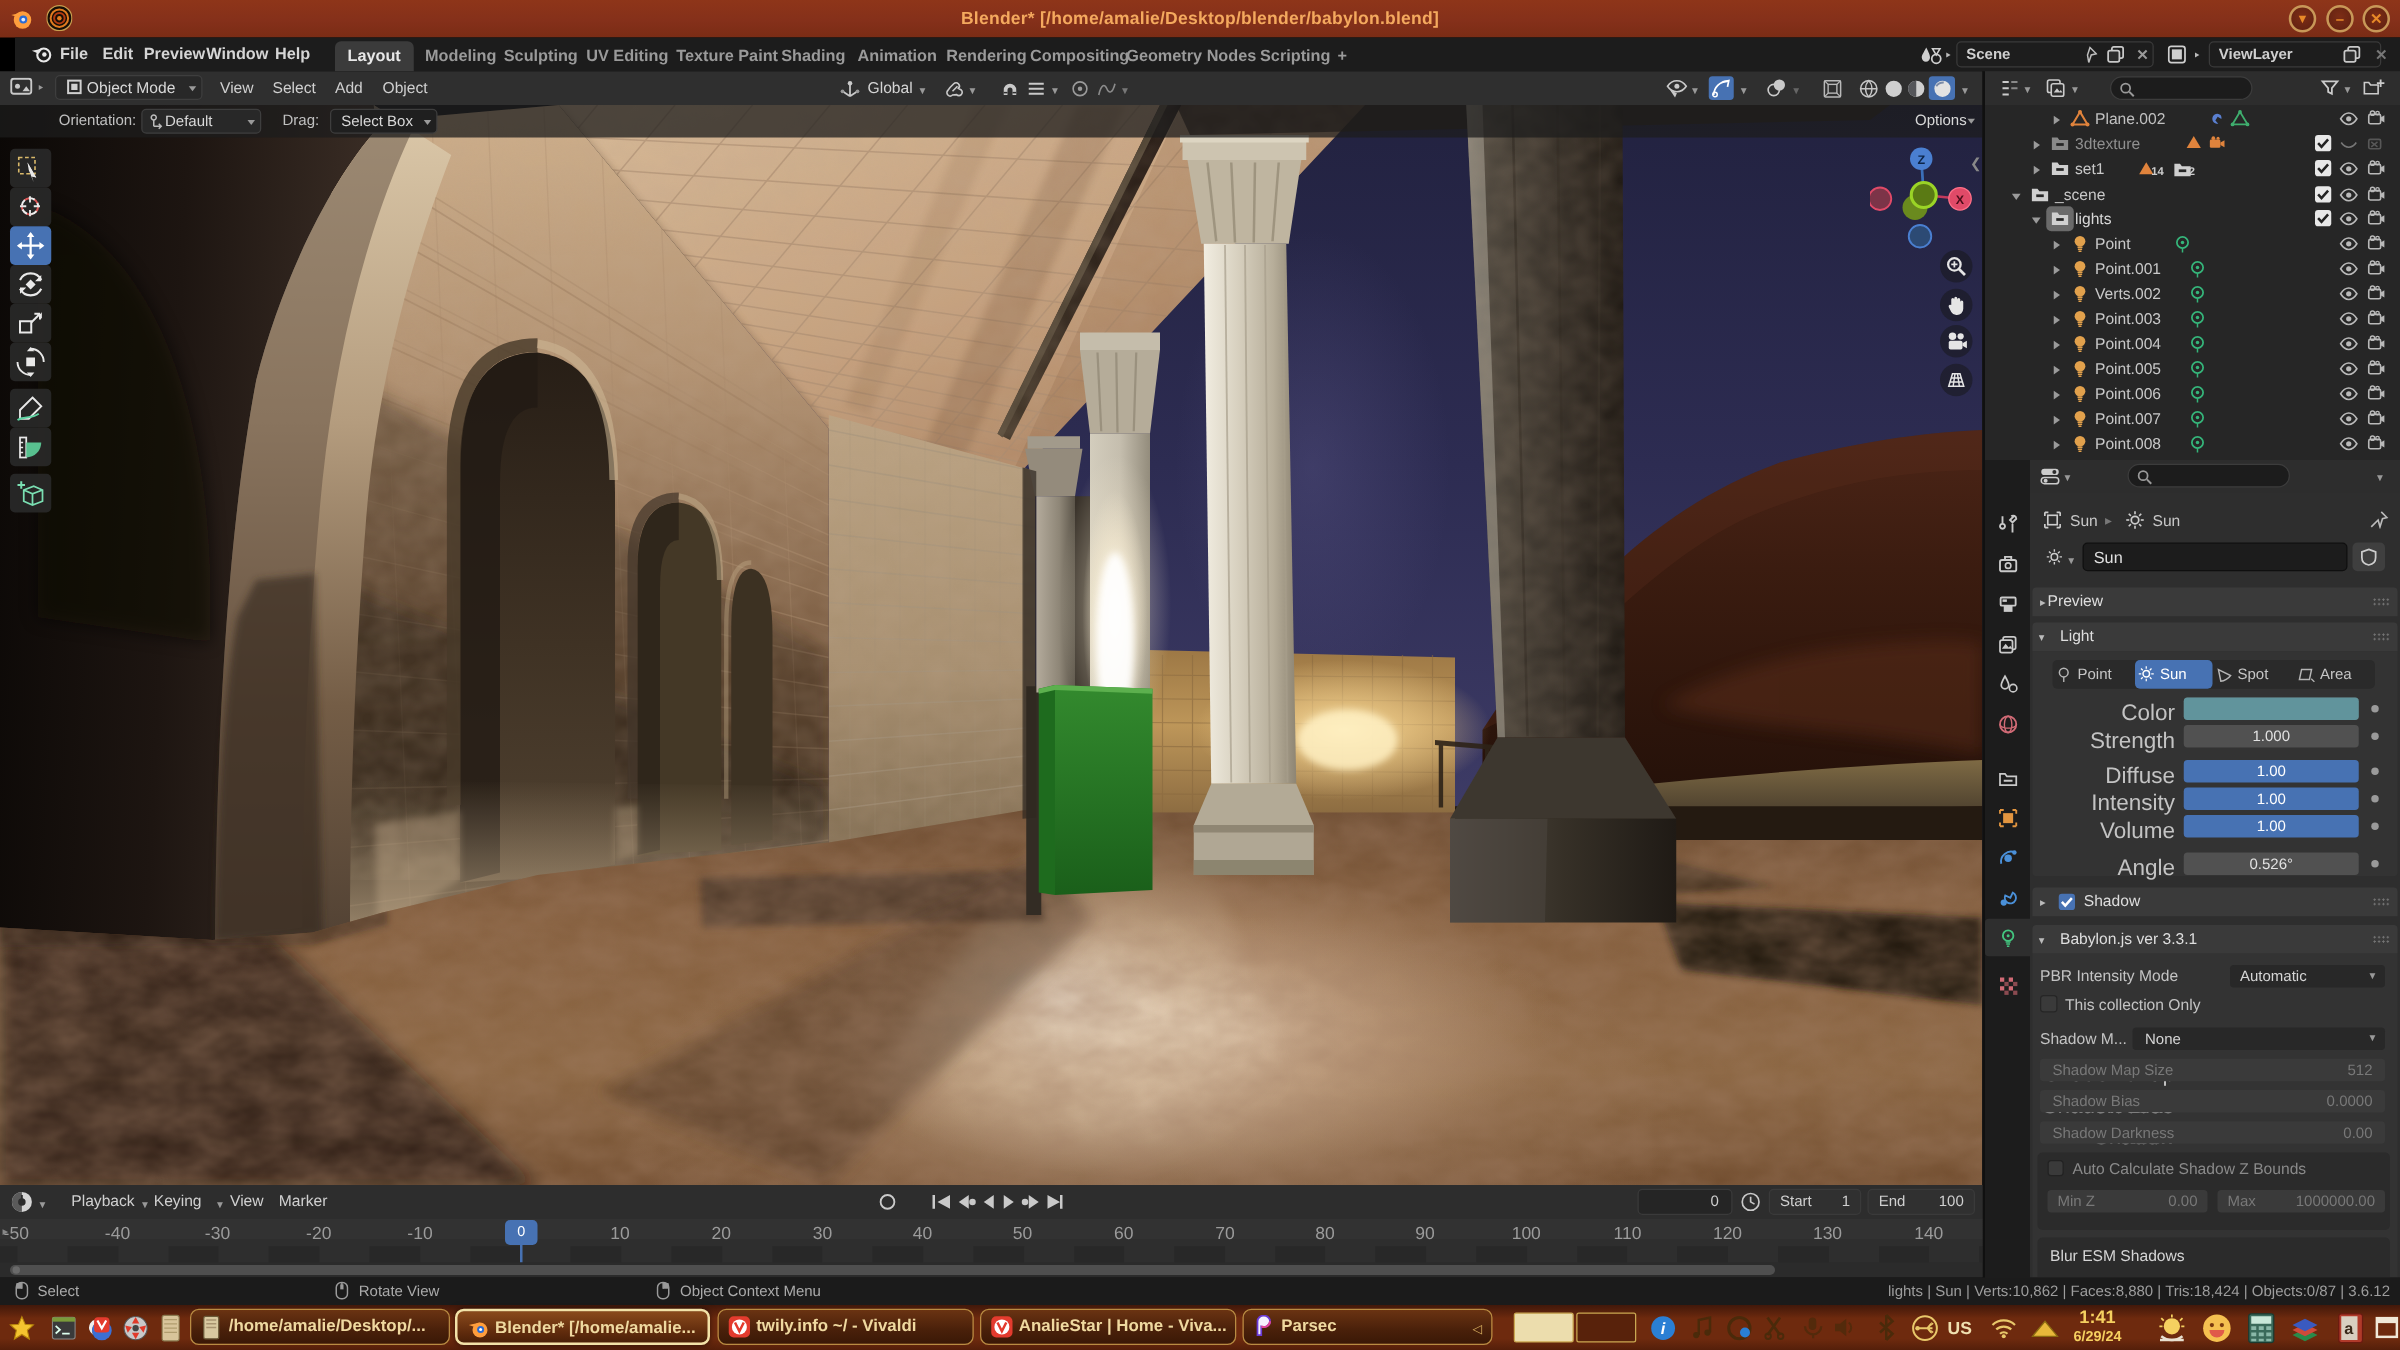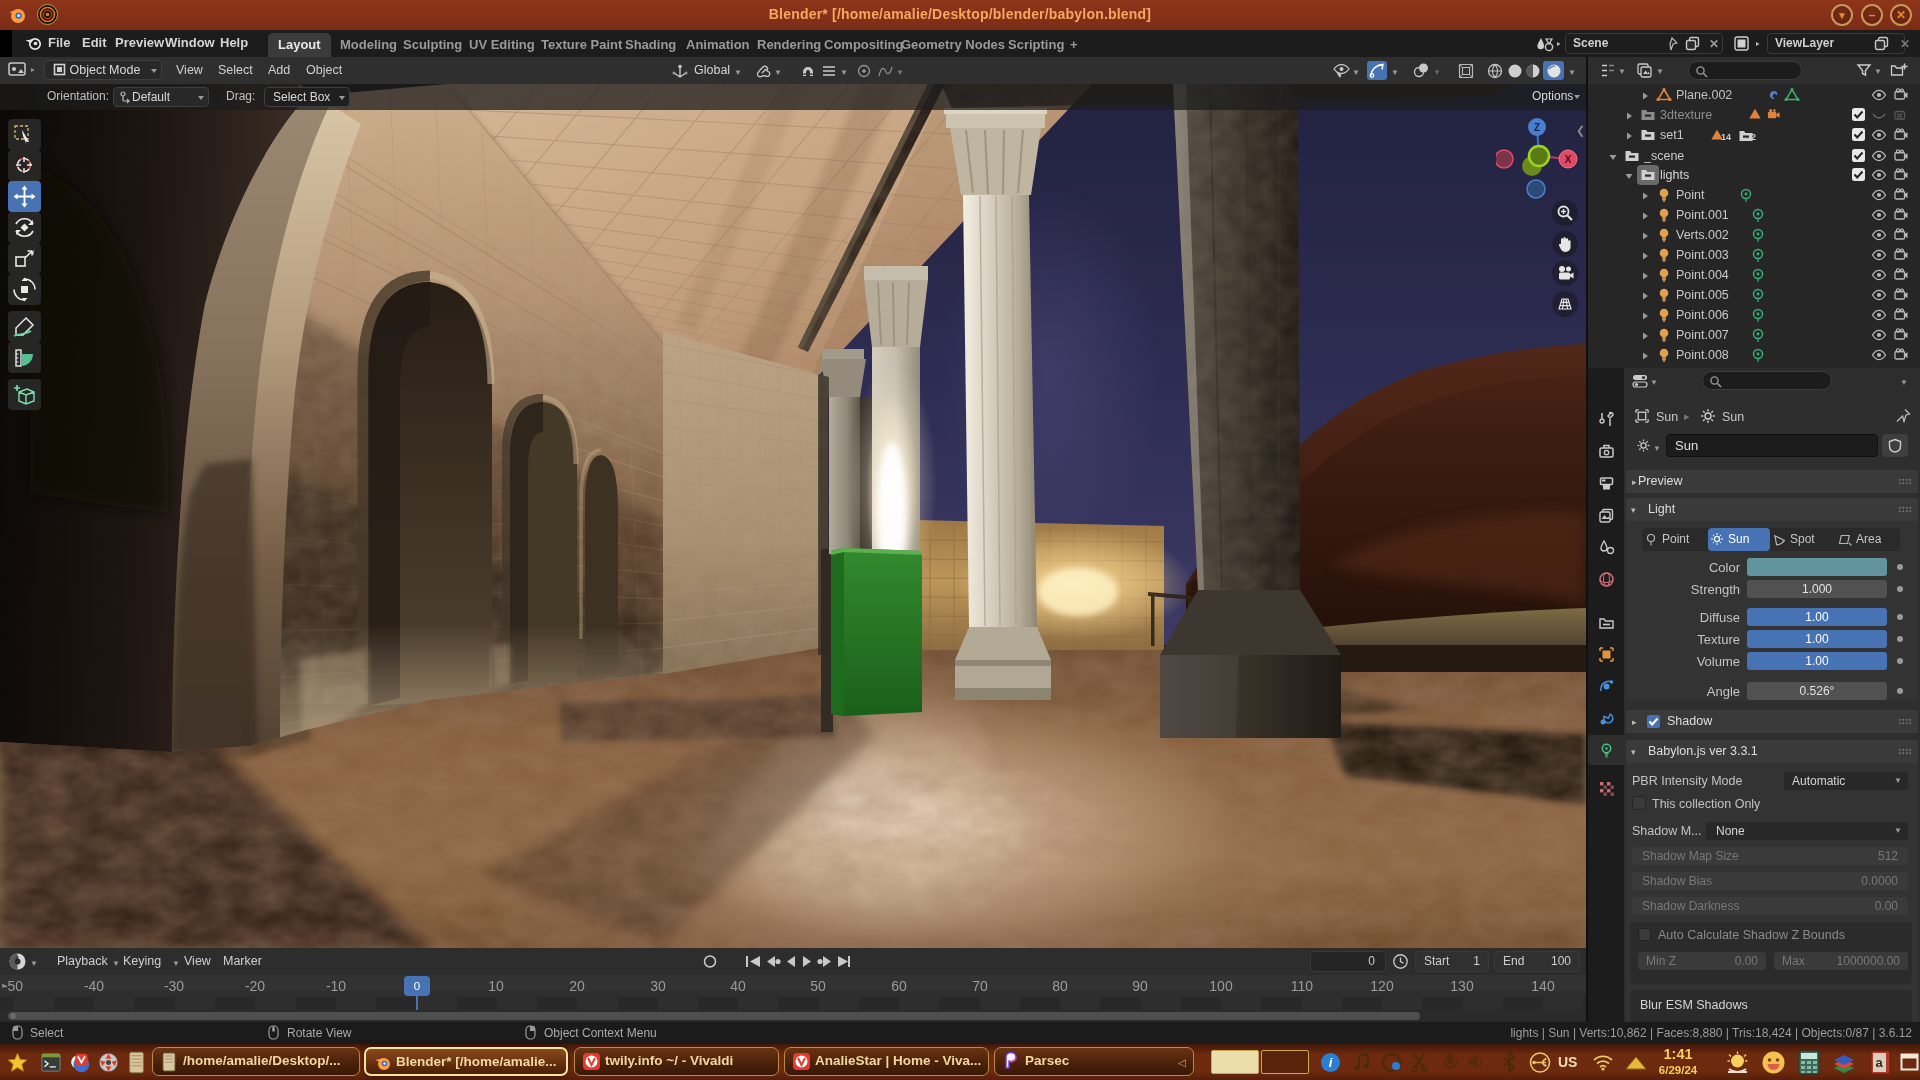--- a/index.html
+++ b/index.html
@@ -41,21 +41,21 @@
 .orow{position:absolute;left:0;width:332px;height:20px;color:#c8c8c8;font-size:12.5px;}
 .orow .nm{position:absolute;top:3px;}
 #props{position:absolute;left:0;top:311px;width:332px;height:654px;background:#2e2e2e;}
 #ptabs{position:absolute;left:0;top:0;width:36px;height:654px;background:#1c1c1c;}
 #pbody{position:absolute;left:36px;top:0;width:296px;height:654px;background:#2e2e2e;overflow:hidden;}
 #phead{position:absolute;left:0;top:0;width:296px;height:26px;background:#2d2d2d;}
 .pfield{position:absolute;height:18px;background:#515151;border-radius:3px;color:#e2e2e2;font-size:12px;text-align:center;line-height:18px;}
 .pfield.blue{background:#4772b3;color:#fff;}
 .pfield.dark{background:#282828;color:#d5d5d5;}
 .pfield.gray{background:#3a3a3a;color:#787878;}
-.plabel{position:absolute;color:#c3c3c3;font-size:13px;text-align:right;}
+.plabel{position:absolute;color:#c3c3c3;font-size:18px;text-align:right;}
 .phdr{position:absolute;left:2px;width:292px;height:23px;background:#3a3a3a;border-radius:3px 3px 0 0;color:#dedede;font-size:12.5px;line-height:23px;}
 .dots{position:absolute;right:6px;top:8px;width:14px;height:7px;opacity:.45;
  background-image:radial-gradient(#bbb 34%,transparent 36%);background-size:3.5px 3.5px;}
 
 #timeline{position:absolute;left:0;top:948px;width:1586px;height:74px;background:#2b2b2b;}
 #tlhead{position:absolute;left:0;top:0;width:1586px;height:27px;background:#2d2d2d;color:#d0d0d0;font-size:12.5px;}
 #tlruler{position:absolute;left:0;top:27px;width:1586px;height:22px;background:linear-gradient(#323232 0 16px,#2e2e2e 16px);}
 .tlnum{position:absolute;top:3px;color:#9b9b9b;font-size:14px;transform:translateX(-50%);}
 #tltrack{position:absolute;left:0;top:49px;width:1586px;height:13px;background:repeating-linear-gradient(90deg,#2e2e2e 0 40px,#282828 40px 80.5px);background-position:14px 0;}
 #tlscroll{position:absolute;left:0;top:62px;width:1586px;height:12px;background:#2b2b2b;}
@@ -1279,21 +1279,21 @@
           <div class="plabel" style="left:0;top:192px;width:116px">Color</div>
           <div class="pfield" style="left:123px;top:190px;width:140px"></div>
           <div class="abs" style="left:273px;top:196px;width:6px;height:6px;border-radius:50%;background:#9a9a9a"></div>
           <div class="abs" style="left:123px;top:190px;width:140px;height:18px;border-radius:3px;background:#61949c"></div>
           <div class="plabel" style="left:0;top:214px;width:116px">Strength</div>
           <div class="pfield" style="left:123px;top:212px;width:140px">1.000</div>
           <div class="abs" style="left:273px;top:218px;width:6px;height:6px;border-radius:50%;background:#9a9a9a"></div>
           <div class="plabel" style="left:0;top:242px;width:116px">Diffuse</div>
           <div class="pfield blue" style="left:123px;top:240px;width:140px">1.00</div>
           <div class="abs" style="left:273px;top:246px;width:6px;height:6px;border-radius:50%;background:#9a9a9a"></div>
-          <div class="plabel" style="left:0;top:264px;width:116px">Texture</div>
+          <div class="plabel" style="left:0;top:264px;width:116px">Intensity</div>
           <div class="pfield blue" style="left:123px;top:262px;width:140px">1.00</div>
           <div class="abs" style="left:273px;top:268px;width:6px;height:6px;border-radius:50%;background:#9a9a9a"></div>
           <div class="plabel" style="left:0;top:286px;width:116px">Volume</div>
           <div class="pfield blue" style="left:123px;top:284px;width:140px">1.00</div>
           <div class="abs" style="left:273px;top:290px;width:6px;height:6px;border-radius:50%;background:#9a9a9a"></div>
           <div class="plabel" style="left:0;top:316px;width:116px">Angle</div>
           <div class="pfield" style="left:123px;top:314px;width:140px">0.526°</div>
           <div class="abs" style="left:273px;top:320px;width:6px;height:6px;border-radius:50%;background:#9a9a9a"></div>
           <div class="phdr" style="top:342px">
             <div class="dots"></div>

